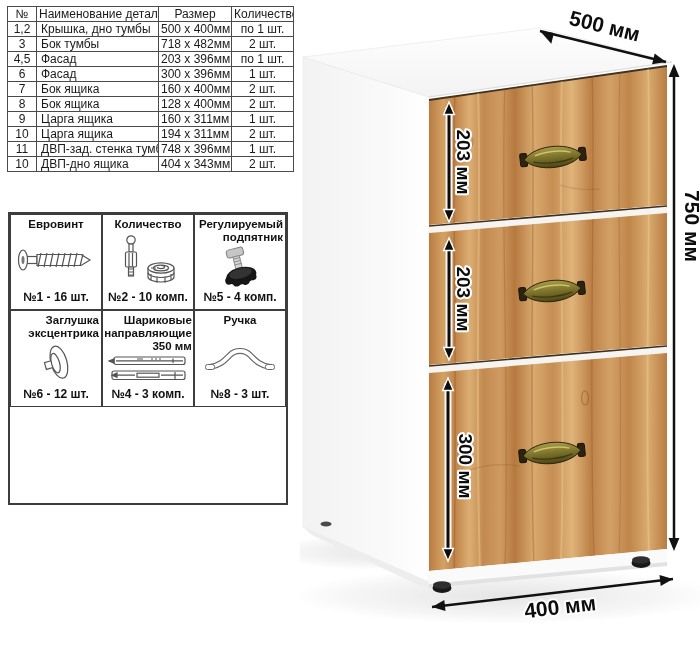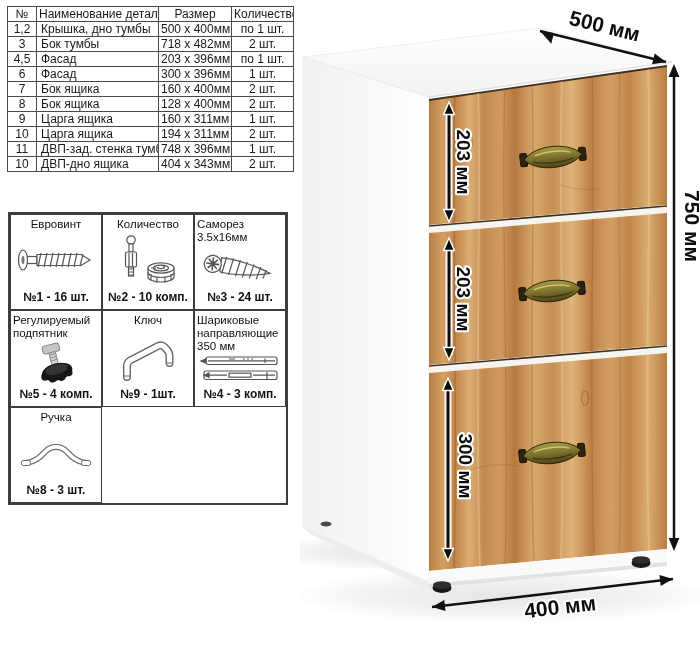--- a/index.html
+++ b/index.html
@@ -23,21 +23,21 @@
   .hw-grid{
     position:absolute;left:8px;top:212px;width:276px;height:289px;
     display:grid;grid-template-columns:repeat(3,1fr);grid-template-rows:repeat(3,1fr);
     border:2px solid #3d3d3d;background:#fff;
   }
   .hw-cell{
     border:1px solid #3d3d3d;display:flex;flex-direction:column;
     align-items:center;justify-content:space-between;
     padding:3px 2px 5px 2px;box-sizing:border-box;overflow:hidden;
   }
-  .hw-title{font-weight:normal;font-size:11.5px;line-height:1.12;text-align:left;}
+  .hw-title{font-weight:bold;font-size:11.5px;line-height:1.12;text-align:right;}
   .hw-count{font-weight:bold;font-size:12px;white-space:nowrap;}
   .hw-icon{flex:1;display:flex;align-items:center;justify-content:center;}
   .lineart{stroke:#555;fill:#fff;stroke-width:1.2;}
   
   svg.cab{position:absolute;left:300px;top:0;}
   .dimtxt{
     font-family:"Liberation Sans",sans-serif;font-weight:bold;fill:#0d0d0d;
     stroke:#fff;stroke-width:4px;paint-order:stroke;stroke-linejoin:round;
     text-anchor:middle;
   }
@@ -159,34 +159,20 @@
             <path fill="none" d="M33,38.5 a13,5 0 0 0 26,0 M36,40 v6 M42,42.5 v6 M50,42.5 v6 M56,40 v6"></path>
             <ellipse cx="46" cy="34" rx="13" ry="5.2"></ellipse>
             <ellipse cx="46" cy="34" rx="7.5" ry="2.9" fill="none"></ellipse>
             <path fill="none" d="M46,31.5 a3.5,1.6 0 1 1 -3.5,1.6 M41,34 h-5"></path>
           </g>
         </svg>
       </div>
       <div class="hw-count">№2 - 10 комп.</div>
     </div>
 
-    <div class="hw-cell">
-      <div class="hw-title">Саморез 3.5х16мм</div>
-      <div class="hw-icon">
-        <svg width="76" height="42" viewBox="0 0 76 42">
-          <g class="lineart" transform="rotate(7 12 16)">
-            <path d="M19,11 C32,10 56,15 69,20.5 C55,25 32,27 19,25 Z"></path>
-            <path fill="none" d="M24,9.5 l-3,17 M31,10 l-3,17 M38,11 l-3,16.5 M45,12 l-3,16 M52,13.5 l-3,14.5 M59,15.5 l-3,12.5 M65,17.5 l-2.5,9"></path>
-            <circle cx="11" cy="18" r="8.5"></circle>
-            <path fill="none" stroke-width="1.6" d="M11,11.5 V24.5 M4.5,18 H17.5 M6.5,13.5 l9,9 M15.5,13.5 l-9,9"></path>
-          </g>
-        </svg>
-      </div>
-      <div class="hw-count">№3 - 24 шт.</div>
-    </div>
 
     <div class="hw-cell">
       <div class="hw-title">Регулируемый подпятник</div>
       <div class="hw-icon">
         <svg width="62" height="44" viewBox="0 0 62 44">
           <g transform="rotate(-14 30 22)">
             <rect x="21" y="3" width="17" height="8" rx="2.5" fill="#c6c6c6" stroke="#828282"></rect>
             <rect x="26.5" y="11" width="6.5" height="12" fill="#d6d6d6" stroke="#8f8f8f"></rect>
             <path d="M26,13 h7.5 M26,16 h7.5 M26,19 h7.5" stroke="#8f8f8f" fill="none"></path>
             <ellipse cx="30" cy="31" rx="15.5" ry="8.5" fill="#161616"></ellipse>
@@ -194,33 +180,35 @@
             <circle cx="24" cy="36.5" r="4" fill="#161616"></circle>
             <circle cx="33" cy="37" r="4" fill="#161616"></circle>
             <circle cx="41" cy="34.5" r="3.8" fill="#161616"></circle>
             <ellipse cx="30" cy="28.5" rx="11.5" ry="5" fill="#333"></ellipse>
           </g>
         </svg>
       </div>
       <div class="hw-count">№5 - 4 комп.</div>
     </div>
 
-
-
-    <div class="hw-cell">
-      <div class="hw-title">Ключ</div>
-      <div class="hw-icon">
-        <svg width="62" height="48" viewBox="0 0 62 48">
-          <path d="M10,44 L10,33 Q10,29.5 13,27.5 L41,13 Q44.5,11.2 47.5,14 L51,18 Q52.5,20 52.5,23 L52.5,30" fill="none" stroke="#666" stroke-width="8" stroke-linecap="round" stroke-linejoin="round"></path>
-          <path d="M10,44 L10,33 Q10,29.5 13,27.5 L41,13 Q44.5,11.2 47.5,14 L51,18 Q52.5,20 52.5,23 L52.5,30" fill="none" stroke="#fff" stroke-width="5.2" stroke-linecap="round" stroke-linejoin="round"></path>
-          <path d="M6.5,43 h7 M49,30 h7" stroke="#666" stroke-width="1.2"></path>
-        </svg>
-      </div>
-      <div class="hw-count">№9 - 1шт.</div>
-    </div>
+    <div class="hw-cell">
+      <div class="hw-title">Заглушка эксцентрика</div>
+      <div class="hw-icon">
+        <svg width="46" height="46" viewBox="0 0 46 46">
+          <g class="lineart" transform="rotate(-16 23 23)">
+            <ellipse cx="26" cy="23" rx="8" ry="16.5"></ellipse>
+            <ellipse cx="22.5" cy="23" rx="4" ry="10" fill="none"></ellipse>
+            <path d="M18,19.5 h-6 v7 h6" fill="#fff"></path>
+          </g>
+        </svg>
+      </div>
+      <div class="hw-count">№6 - 12 шт.</div>
+    </div>
+
+
 
     <div class="hw-cell">
       <div class="hw-title">Шариковые направляющие 350 мм</div>
       <div class="hw-icon">
         <svg width="82" height="32" viewBox="0 0 82 32">
           <g class="lineart">
             <rect x="7" y="3" width="71" height="7.5" rx="2"></rect>
             <path fill="none" d="M9,6.8 H76 M30,5 h6 M44,5 h2 M48,5 h2 M52,5 h2 M66,4.5 v4.5"></path>
             <path d="M7,7 L2,7" stroke-width="1.4"></path>
             <path d="M2,7 l5,-2.2 v4.4 Z" fill="#555"></path>

